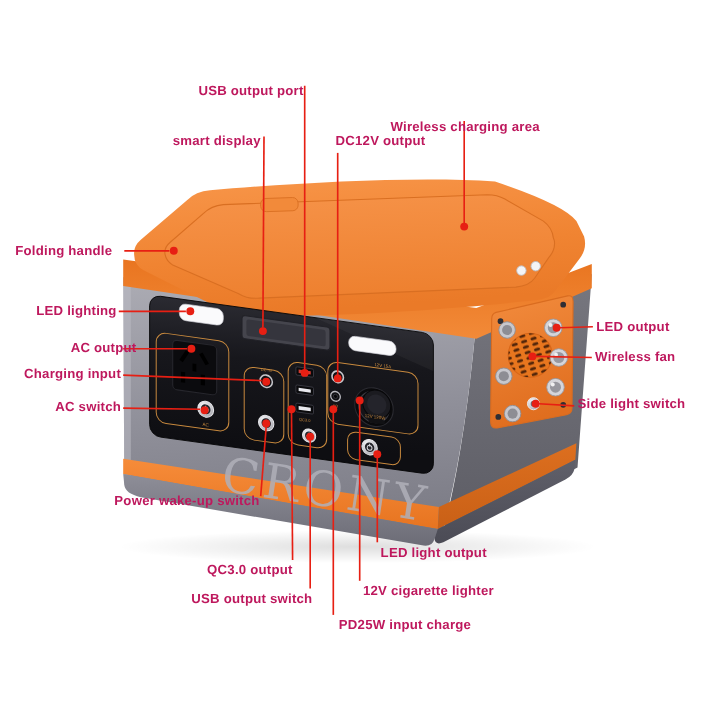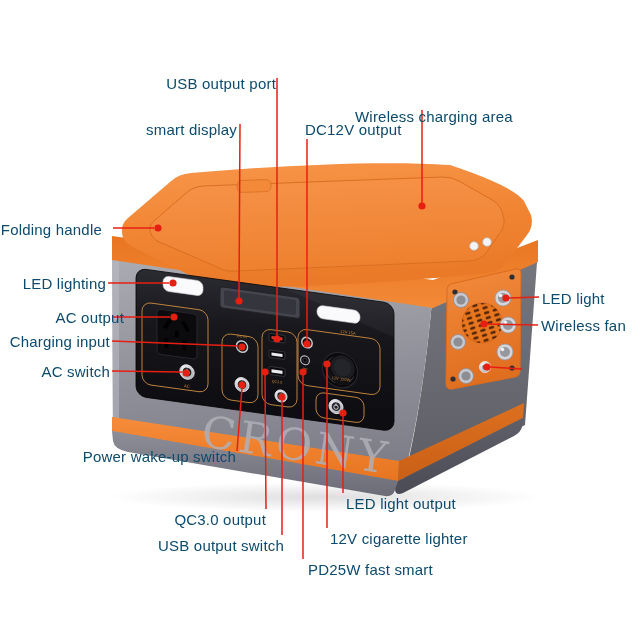--- a/index.html
+++ b/index.html
@@ -1,19 +1,19 @@
 <!DOCTYPE html>
 <html><head>
 <meta charset="utf-8">
 <style>
   html,body{margin:0;padding:0;background:#fff;}
   .stage{position:relative;width:640px;height:640px;background:#ffffff;overflow:hidden;
          font-family:"Liberation Sans", sans-serif;}
   .stage svg{position:absolute;left:0;top:0;}
-  .lbl{position:absolute;font-size:15px;color:#0c4a6e;white-space:nowrap;letter-spacing:0.2px;}
+  .lbl{position:absolute;font-size:12px;color:#be185d;white-space:nowrap;letter-spacing:0.2px;font-weight:bold;}
   .rt{transform:translateX(-100%);}
   .micro{font-family:"Liberation Sans", sans-serif;}
 </style>
 </head>
 <body>
 
 <div class="stage">
 
 <svg width="640" height="640" viewBox="0 0 640 640">
   <defs>
@@ -306,22 +306,23 @@
 
 <div class="lbl rt" style="left:276px;top:75px">USB output port</div>
 <div class="lbl rt" style="left:237px;top:121px">smart display</div>
 <div class="lbl" style="left:355px;top:108px">Wireless charging area</div>
 <div class="lbl" style="left:305px;top:121px">DC12V output</div>
 <div class="lbl rt" style="left:102px;top:221px">Folding handle</div>
 <div class="lbl rt" style="left:106px;top:275px">LED lighting</div>
 <div class="lbl rt" style="left:124px;top:309px">AC output</div>
 <div class="lbl rt" style="left:110px;top:333px">Charging input</div>
 <div class="lbl rt" style="left:110px;top:363px">AC switch</div>
-<div class="lbl" style="left:542px;top:290px">LED light</div>
+<div class="lbl" style="left:542px;top:290px">LED output</div>
 <div class="lbl" style="left:541px;top:317px">Wireless fan</div>
+<div class="lbl" style="left:525px;top:360px">Side light switch</div>
 <div class="lbl rt" style="left:236px;top:448px">Power wake-up switch</div>
 <div class="lbl rt" style="left:266px;top:511px">QC3.0 output</div>
 <div class="lbl rt" style="left:284px;top:537px">USB output switch</div>
-<div class="lbl" style="left:308px;top:561px">PD25W fast smart</div>
+<div class="lbl" style="left:308px;top:561px">PD25W input charge</div>
 <div class="lbl" style="left:330px;top:530px">12V cigarette lighter</div>
 <div class="lbl" style="left:346px;top:495px">LED light output</div>
 
 </div>
 
 </body></html>

